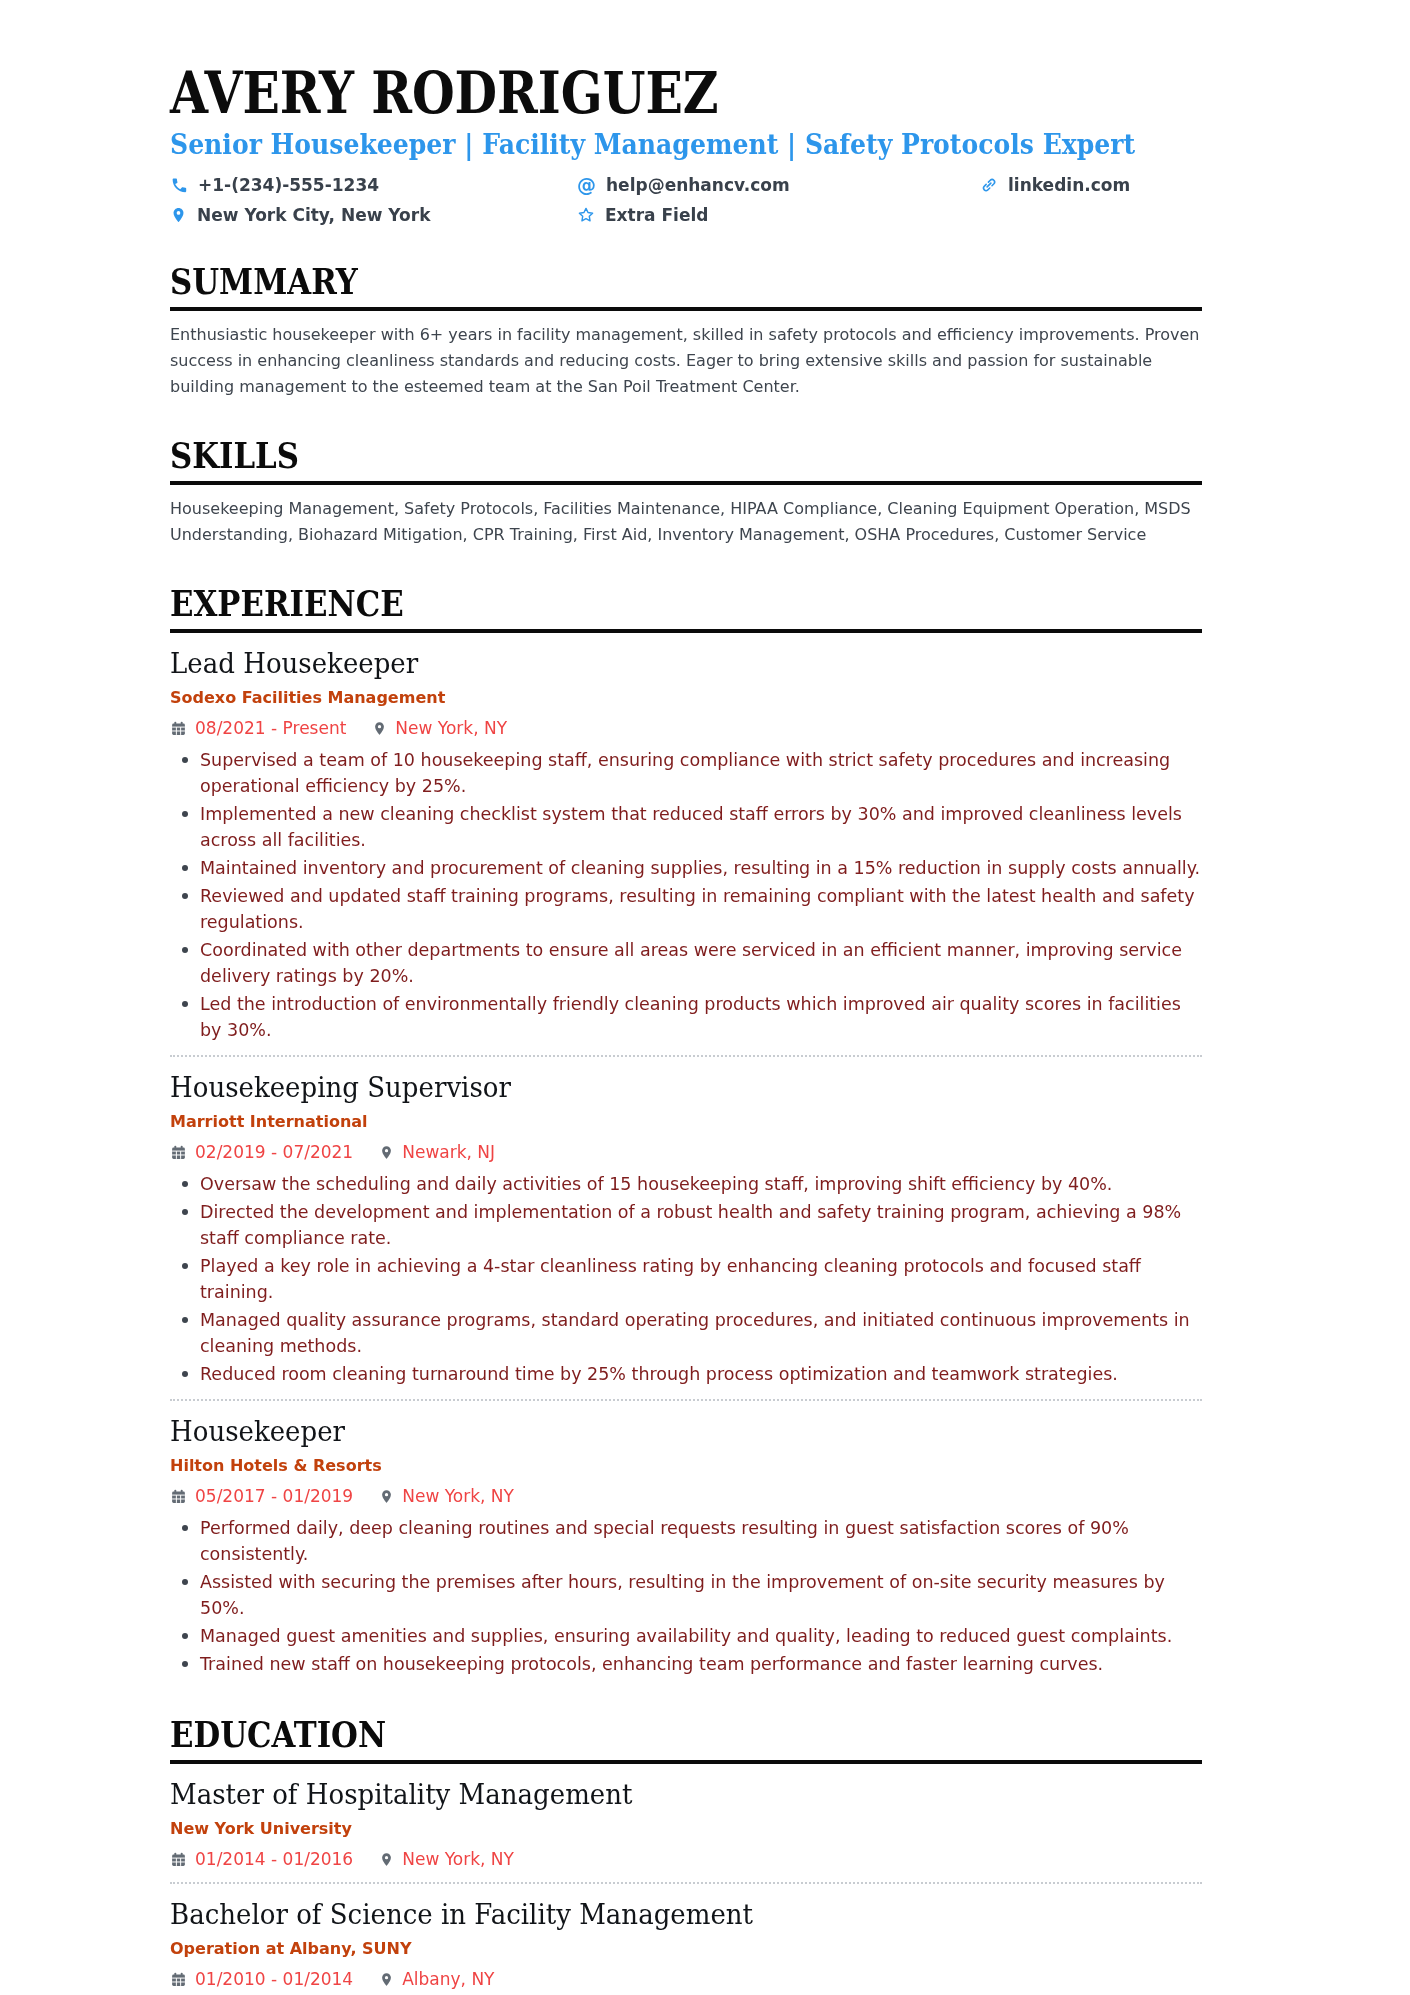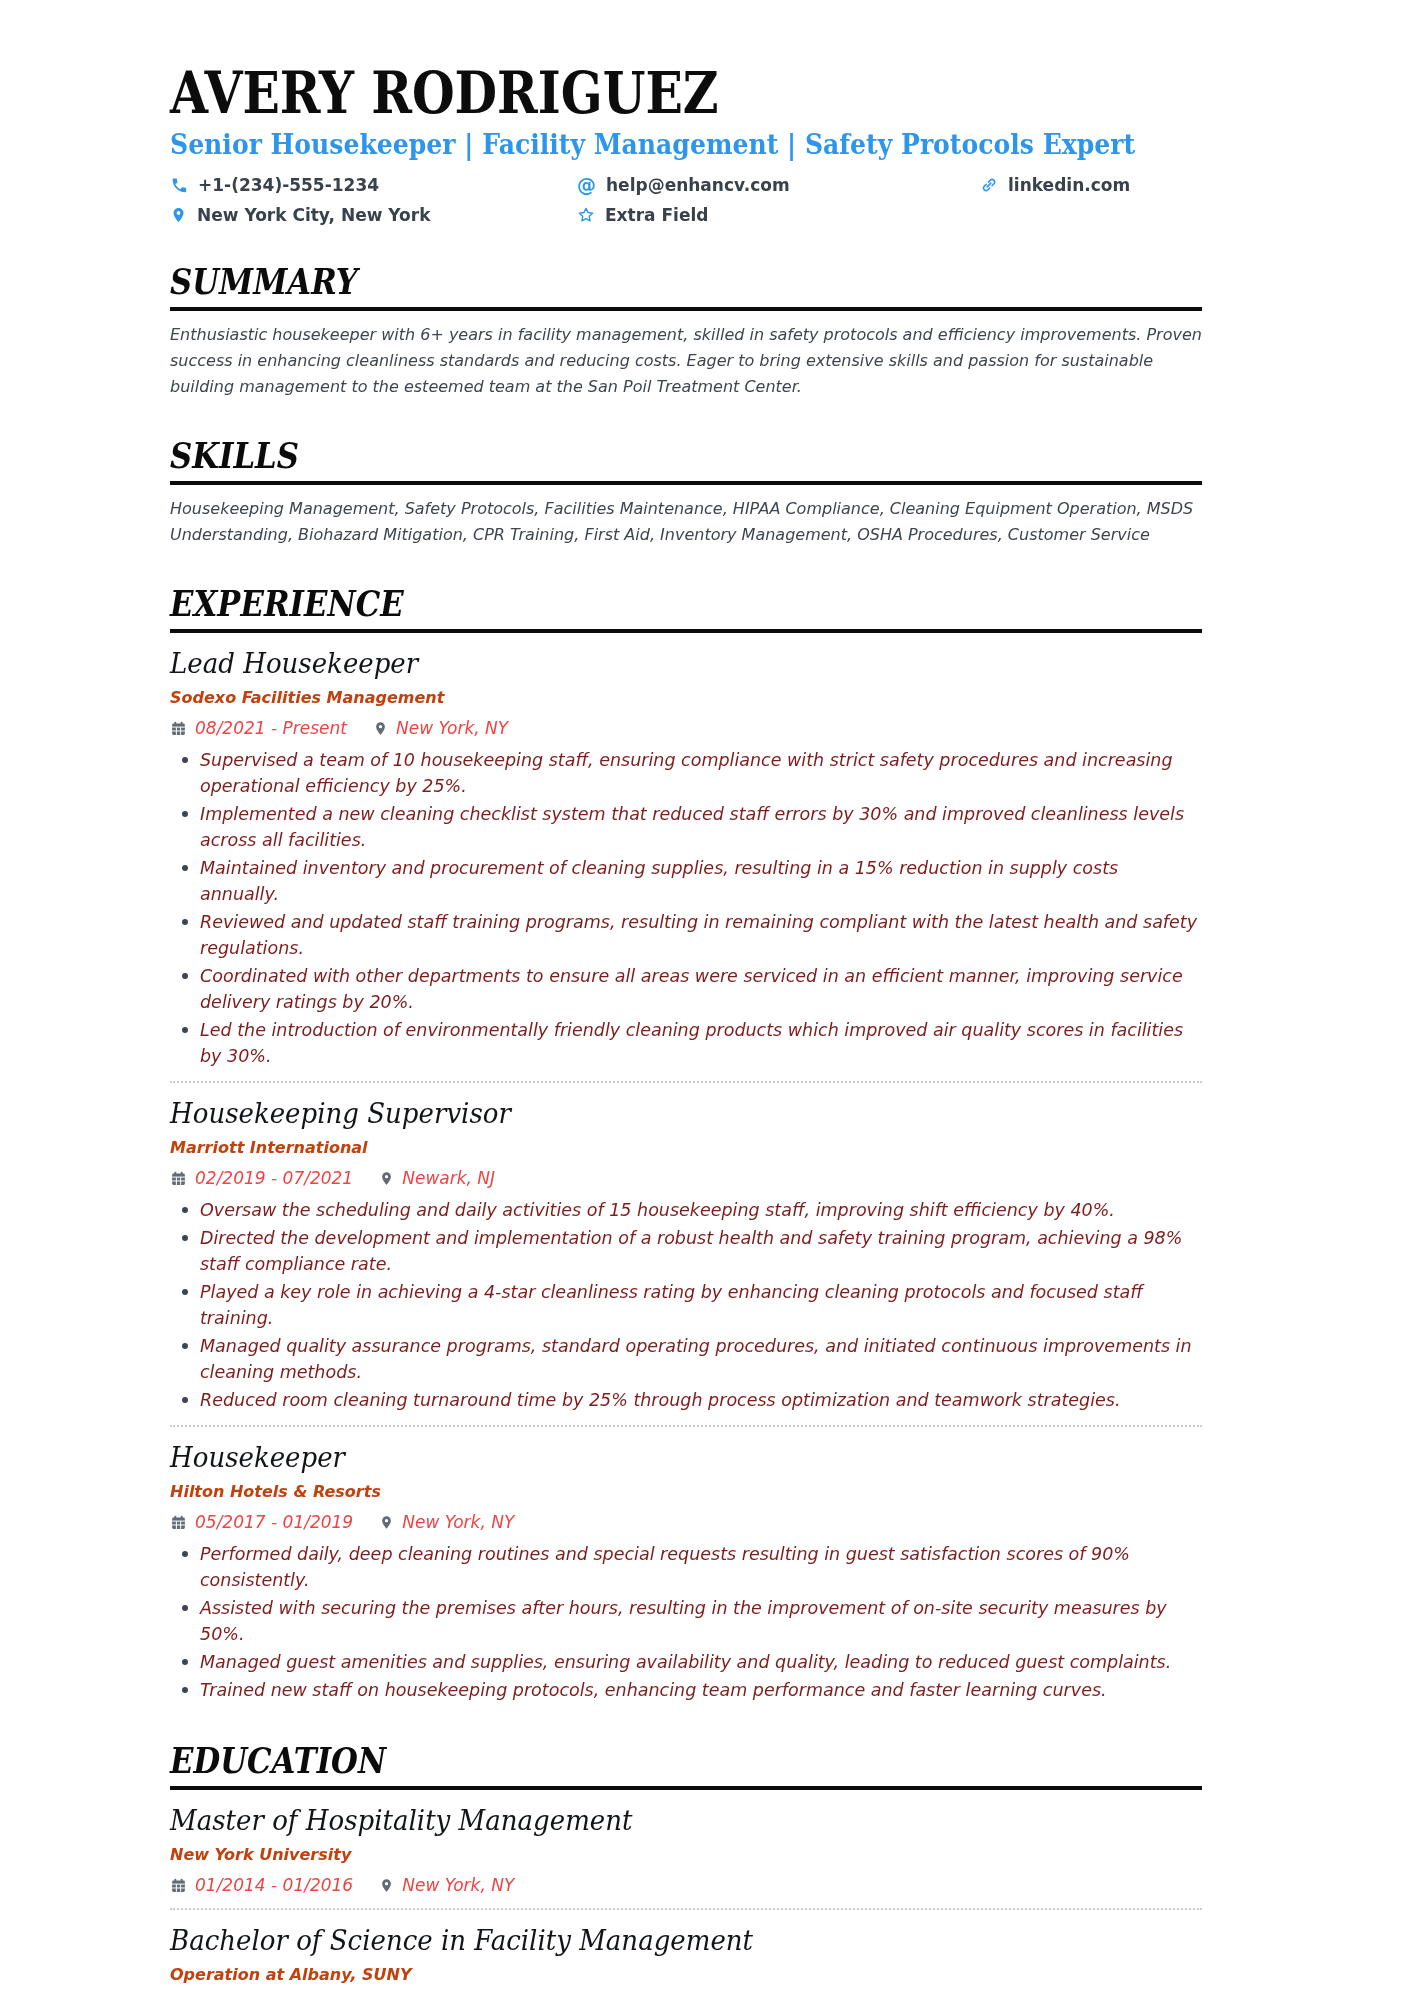--- a/index.html
+++ b/index.html
@@ -50,21 +50,21 @@
     font-weight: 700;
     color: #39414B;
   }
   .contact { display: inline-flex; align-items: center; gap: 10px; line-height: 22px; }
   .contact .ic { color: #2D96EB; flex: 0 0 auto; display: inline-flex; }
   .at-glyph {
     color: #2D96EB; font-weight: 700; font-size: 19px; line-height: 20px;
   }
 
   
-  .section { margin-top: 36px; font-style: italic; }
+  .section { margin-top: 36px; }
   .section-title {
     border-bottom: 4px solid #0b0b0b;
     padding-bottom: 5px;
   }
   .section-title .st-inner {
     display: inline-block;
     font-family: "DejaVu Serif", serif;
     font-weight: 700;
     font-size: 35px;
     line-height: 40px;

